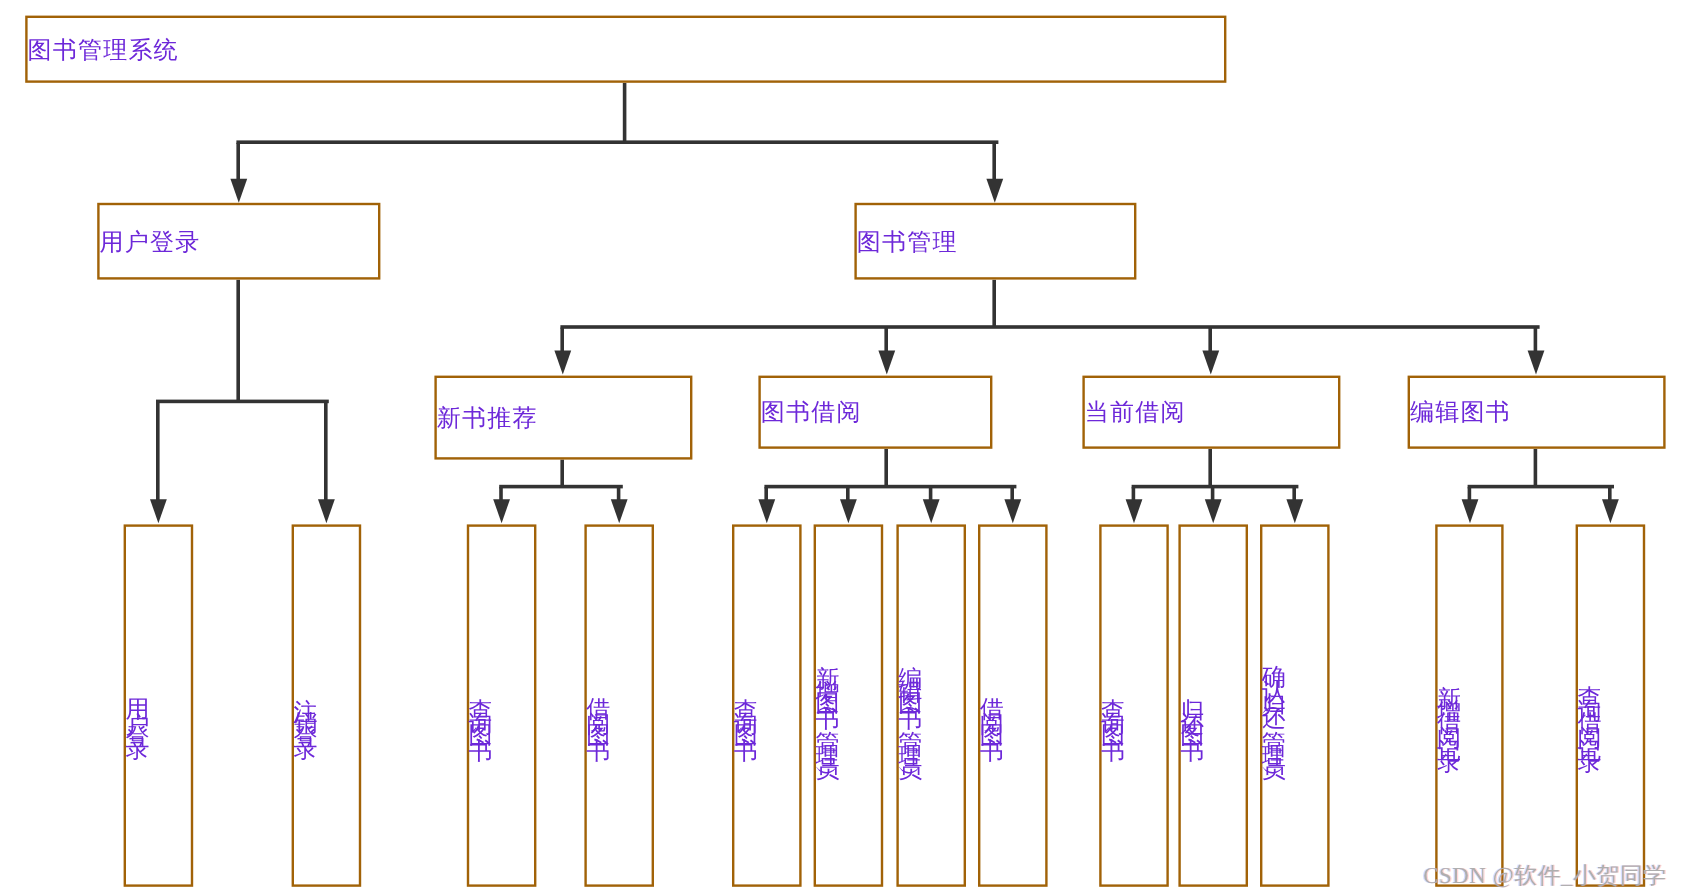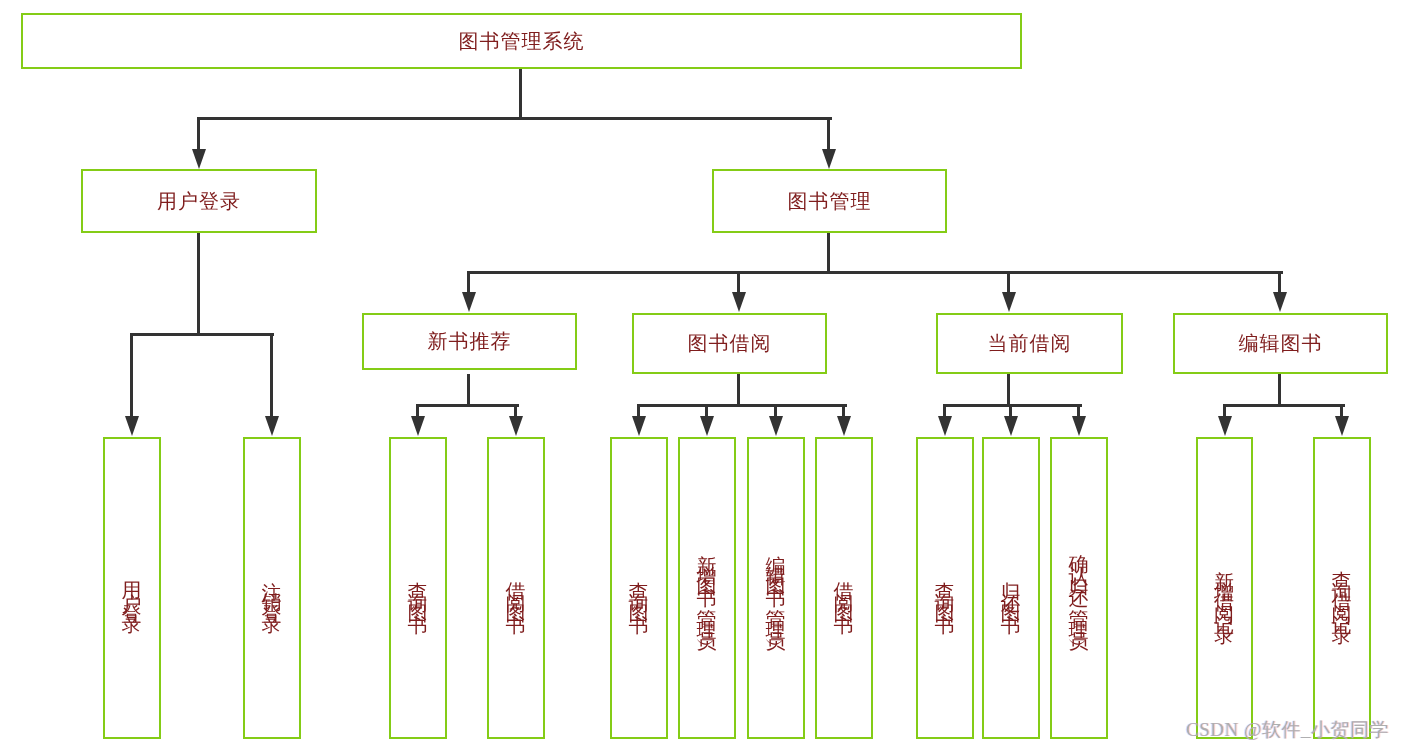--- a/index.html
+++ b/index.html
@@ -10,43 +10,43 @@
     overflow:hidden;
   }
   .stage{
     position:relative;width:1405px;height:747px;background:#ffffff;
   }
   
   .node{
     position:absolute;
     box-sizing:border-box;
     background:#ffffff;
-    border:2px solid #84cc16;
-    display:flex;align-items:center;justify-content:center;
-    color:#7f1d1d;
+    border:2px solid #a16207;
+    display:flex;align-items:center;
+    color:#6d28d9;
     z-index:2;
   }
   .node .lbl{
     font-size:20px;
     letter-spacing:1px;
     white-space:nowrap;
   }
   .node.v .lbl{
     writing-mode:vertical-rl;
     text-orientation:mixed;
     letter-spacing:11px;
     white-space:normal;
     line-height:1;
   }
   #nd-root{left:21px;top:13px;width:1001px;height:56px}
   #nd-user{left:81px;top:169px;width:236px;height:64px}
   #nd-mgmt{left:712px;top:169px;width:235px;height:64px}
-  #nd-rec{left:362px;top:313px;width:215px;height:57px}
+  #nd-rec{left:362px;top:313px;width:215px;height:70px}
   #nd-bor{left:632px;top:313px;width:195px;height:61px}
-  #nd-cur{left:936px;top:313px;width:187px;height:61px}
+  #nd-cur{left:902px;top:313px;width:215px;height:61px}
   #nd-his{left:1173px;top:313px;width:215px;height:61px}
   .leaf{top:437px;width:58px;height:302px}
   #nd-u1{left:103px}
   #nd-u2{left:243px}
   #nd-n1{left:389px}
   #nd-n2{left:487px}
   #nd-b1{left:610px}
   #nd-b2{left:678px}
   #nd-b3{left:747px}
   #nd-b4{left:815px}

